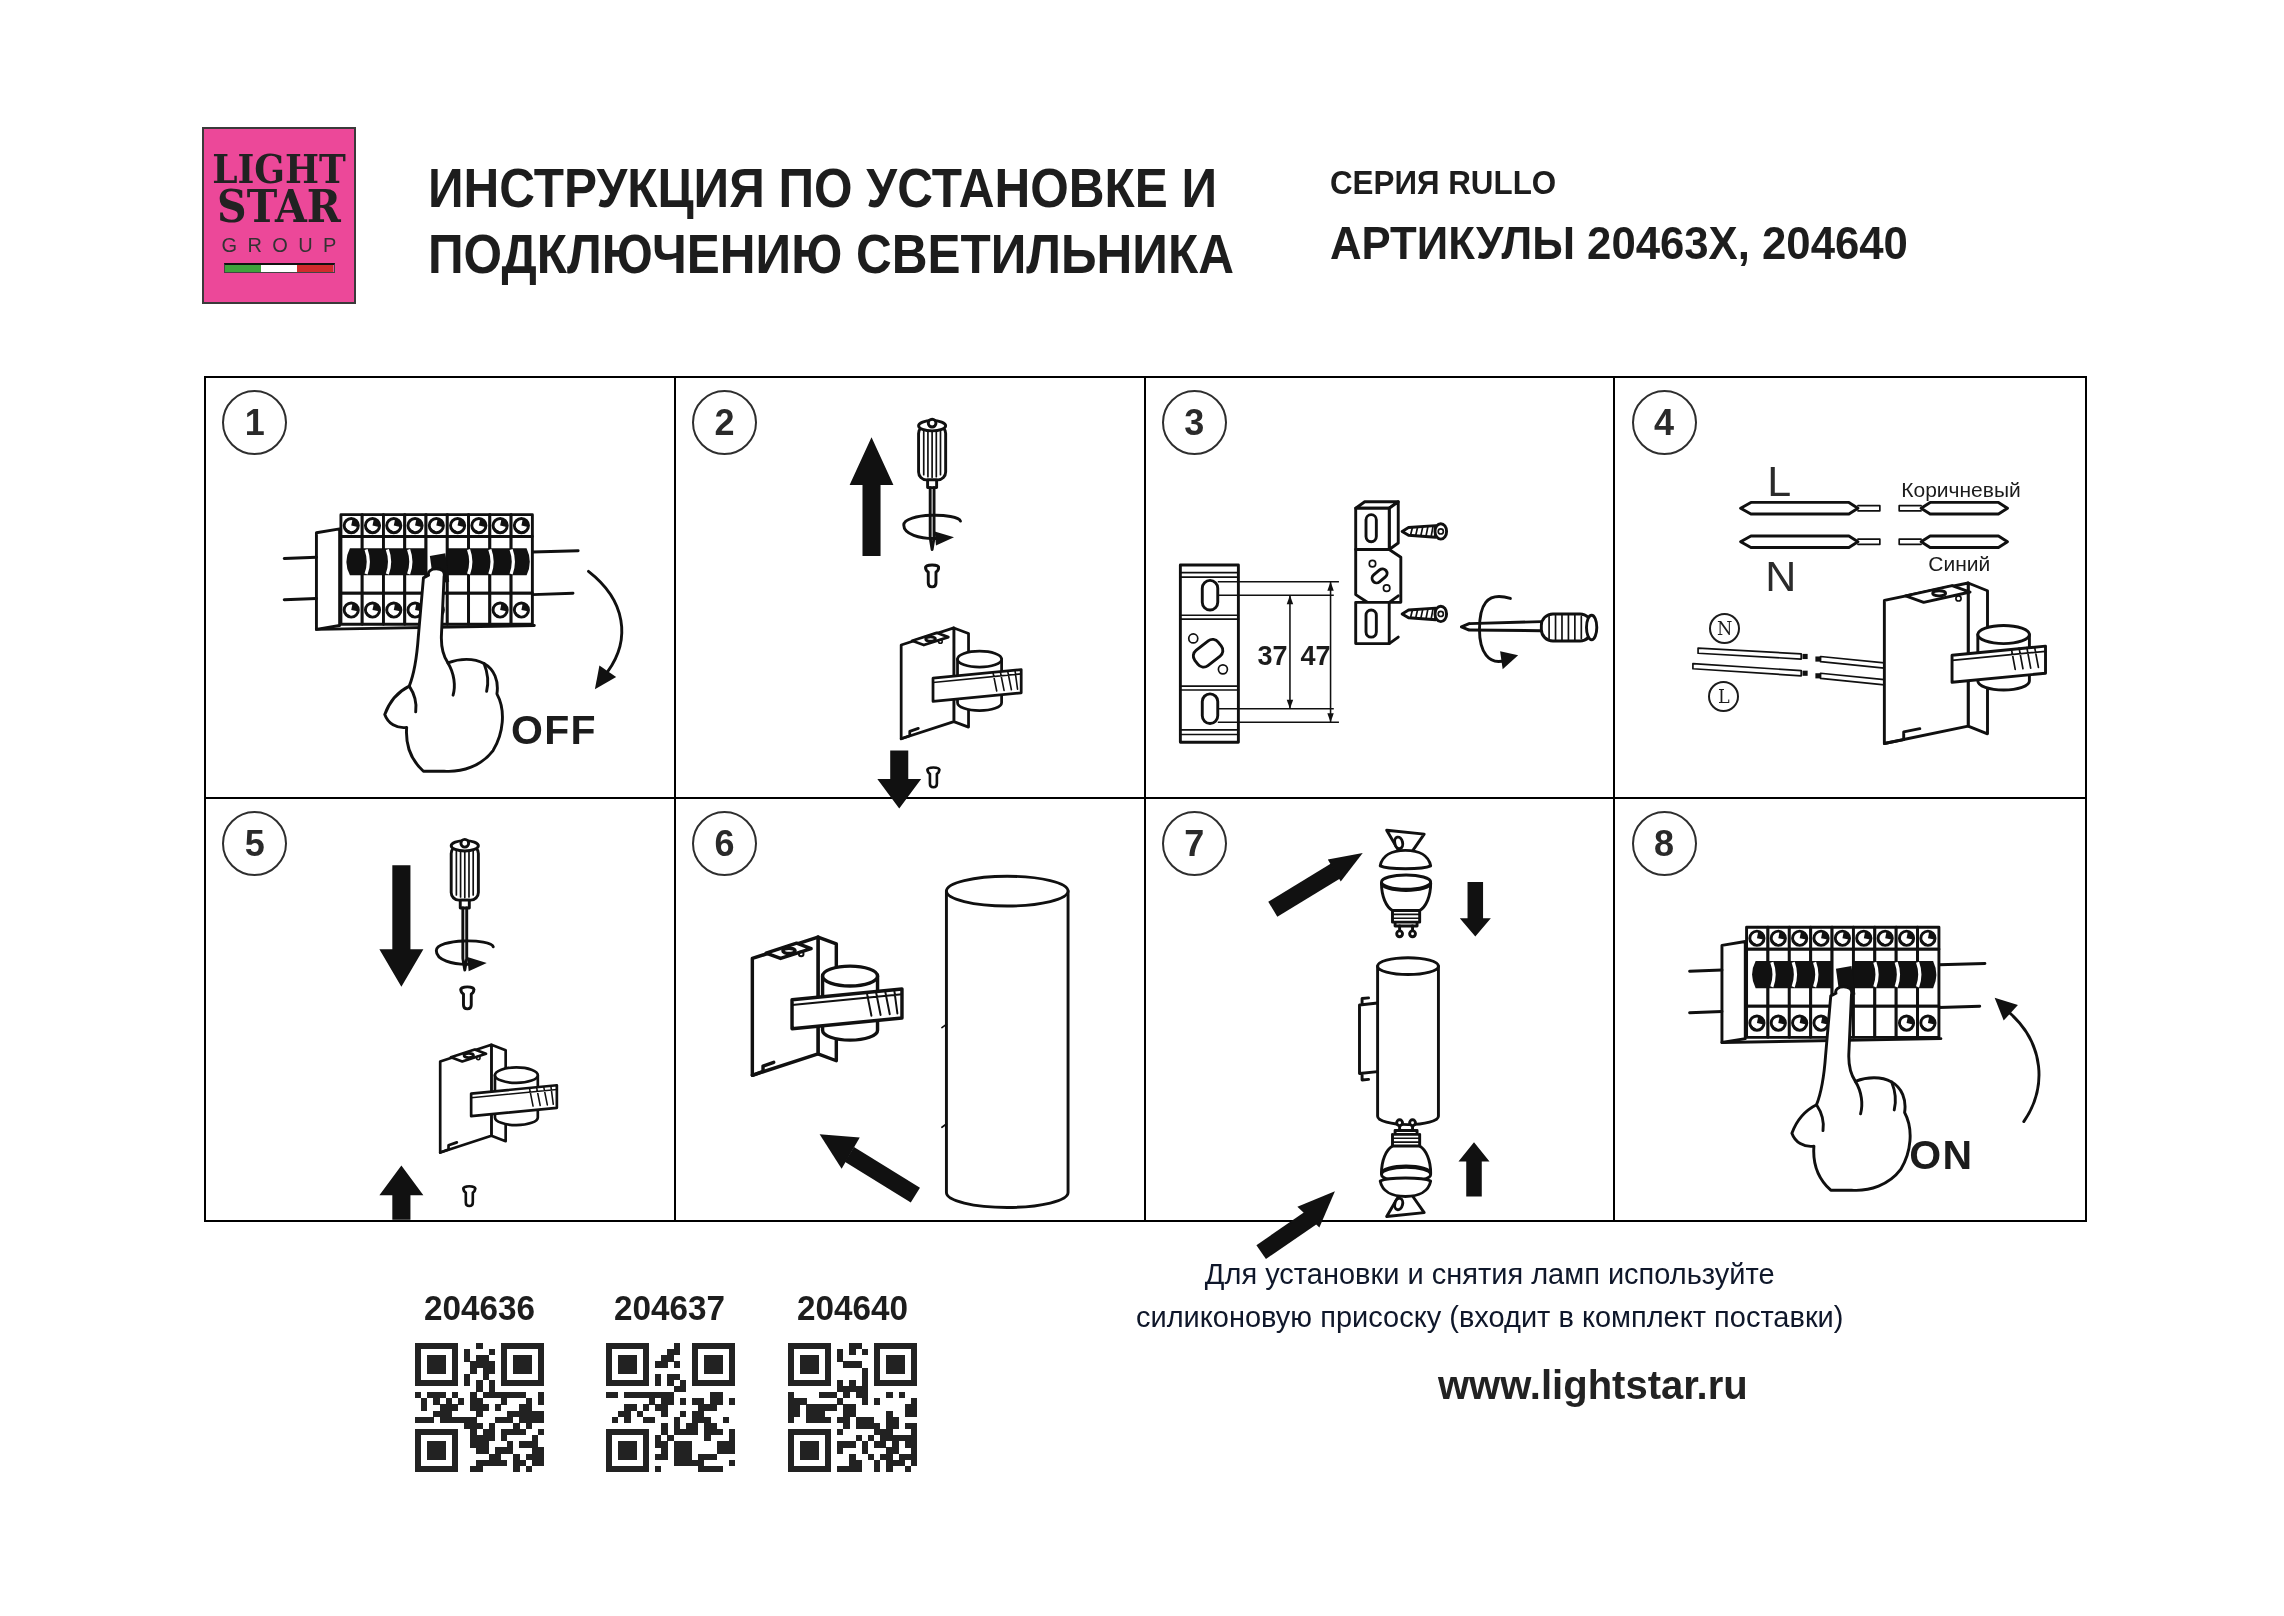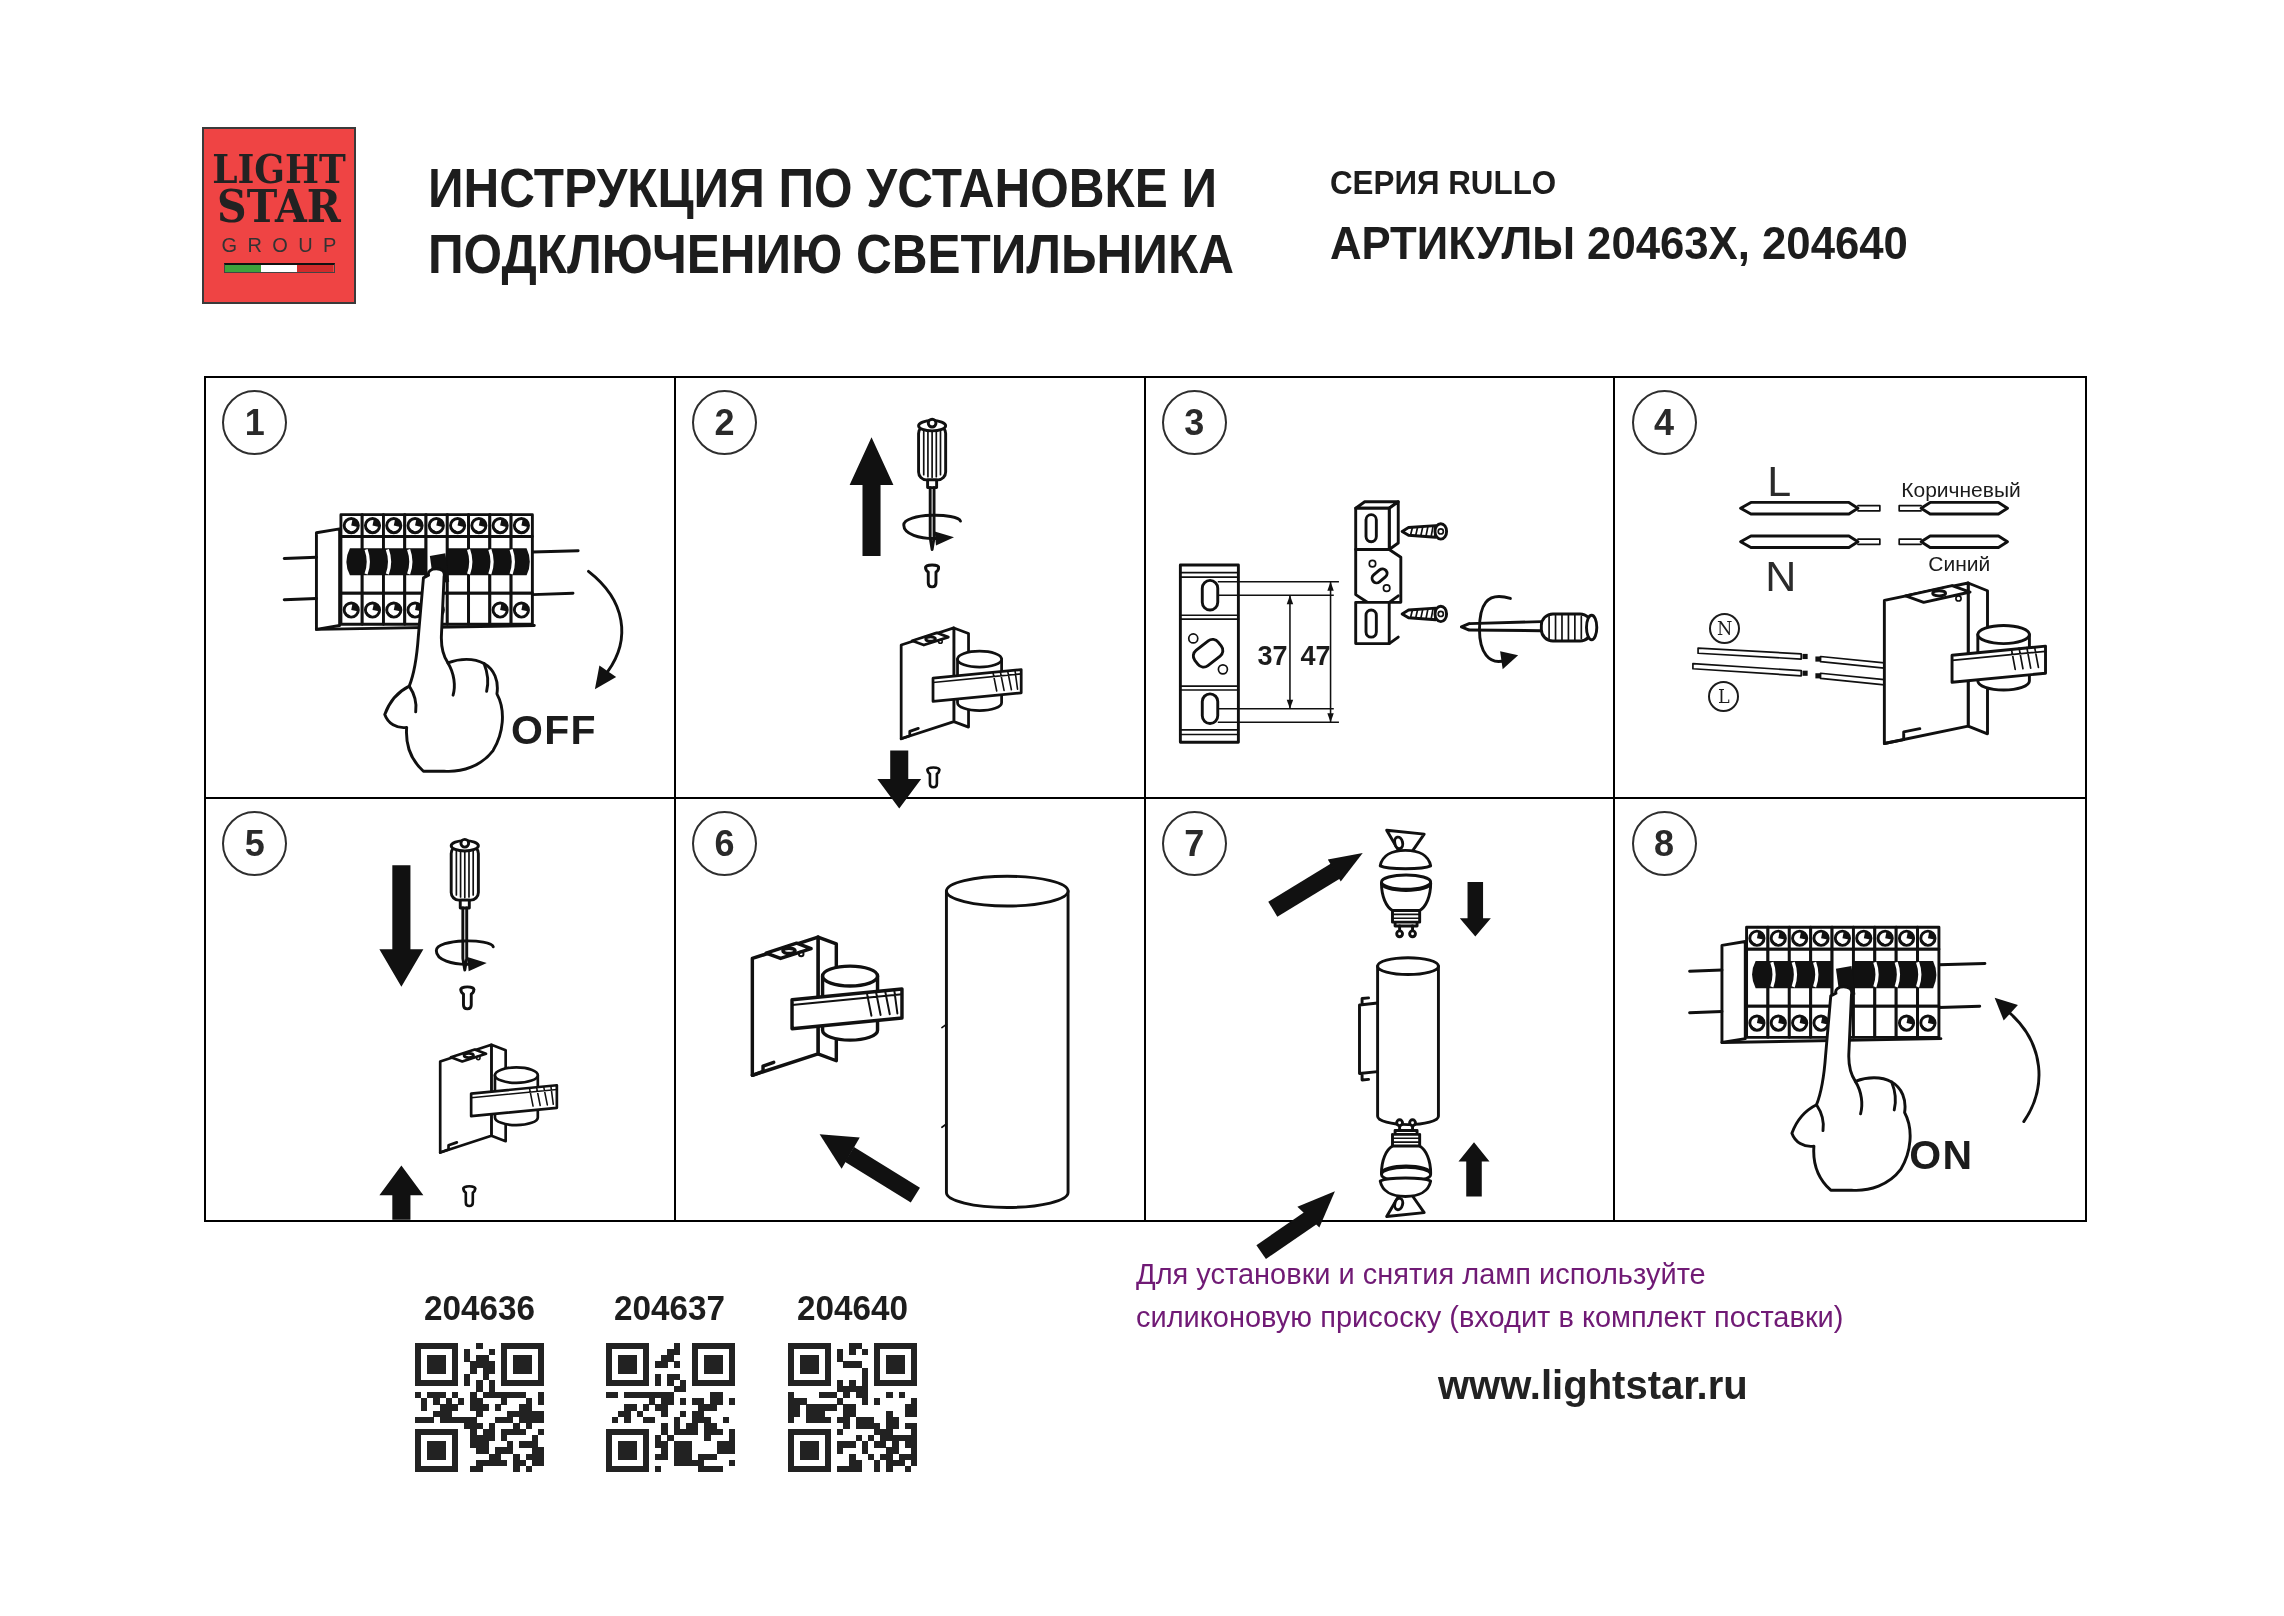--- a/index.html
+++ b/index.html
@@ -1,21 +1,21 @@
 <!DOCTYPE html>
 <html style="font-size:10.4px"><head>
 <meta charset="utf-8">
 <style>
   html,body{margin:0;padding:0;background:#e8e8e8;}
   .page{position:relative;width:2284px;height:1616px;background:#ffffff;
         font-family:"Liberation Sans",sans-serif;color:#1a1a1a;overflow:hidden;}
 
   
   .logo-box{position:absolute;left:202px;top:127px;width:154px;height:177px;
-            border:2px solid #3a3a3a;box-sizing:border-box;text-align:center;background:#ef4444;}
+            border:2px solid #3a3a3a;box-sizing:border-box;text-align:center;background:#ec4899;}
   .logo-light{margin-top:22px;font-family:"DejaVu Serif",serif;font-weight:bold;
               font-size:36px;line-height:36px;letter-spacing:0;transform:scaleY(1.08);color:#222;}
   .logo-star{font-family:"DejaVu Serif",serif;font-weight:bold;font-size:41px;line-height:40px;
              transform:scaleY(1.08);color:#222;}
   .logo-group{margin-top:6.5px;font-size:20px;letter-spacing:10.4px;text-indent:10.4px;color:#333;}
   .logo-flag{width:109px;height:7.2px;margin:6.5px auto 0;display:flex;
              border:0.7px solid #444;border-top:2px solid #111;box-sizing:content-box;}
   .logo-flag span{flex:1;}
 
   .doc-title{position:absolute;left:428px;top:155px;font-size:55px;font-weight:bold;
@@ -49,21 +49,21 @@
   .wire-letter{font-size:43px;font-weight:400;color:#2b2b2b;}
   .wire-color{font-size:21px;font-weight:400;color:#1c1c1c;text-align:center;}
   .term-circle{position:absolute;width:27px;height:27px;border:2px solid #1c1c1c;border-radius:50%;
                display:flex;align-items:center;justify-content:center;
                font-family:"DejaVu Serif",serif;font-size:17.6px;color:#1c1c1c;background:#fff;z-index:3;}
 
   
   .article-label{position:absolute;width:169px;text-align:center;font-size:35px;font-weight:bold;
                  transform:scaleX(.95);color:#1d1d1d;}
   .qr{position:absolute;width:129px;height:129px;}
-  .note{position:absolute;left:1136px;top:1253px;font-size:29px;line-height:43px;color:#701a75;}
+  .note{position:absolute;left:1136px;top:1253px;font-size:29px;line-height:43px;color:#0f172a;text-align:center;}
   .website{position:absolute;left:1438px;top:1363px;font-size:40px;font-weight:bold;color:#222;}
 </style>
 </head>
 <body>
 
 <div class="page">
 
   <svg width="0" height="0" style="position:absolute" aria-hidden="true">
     <defs>
       <g id="scr">

